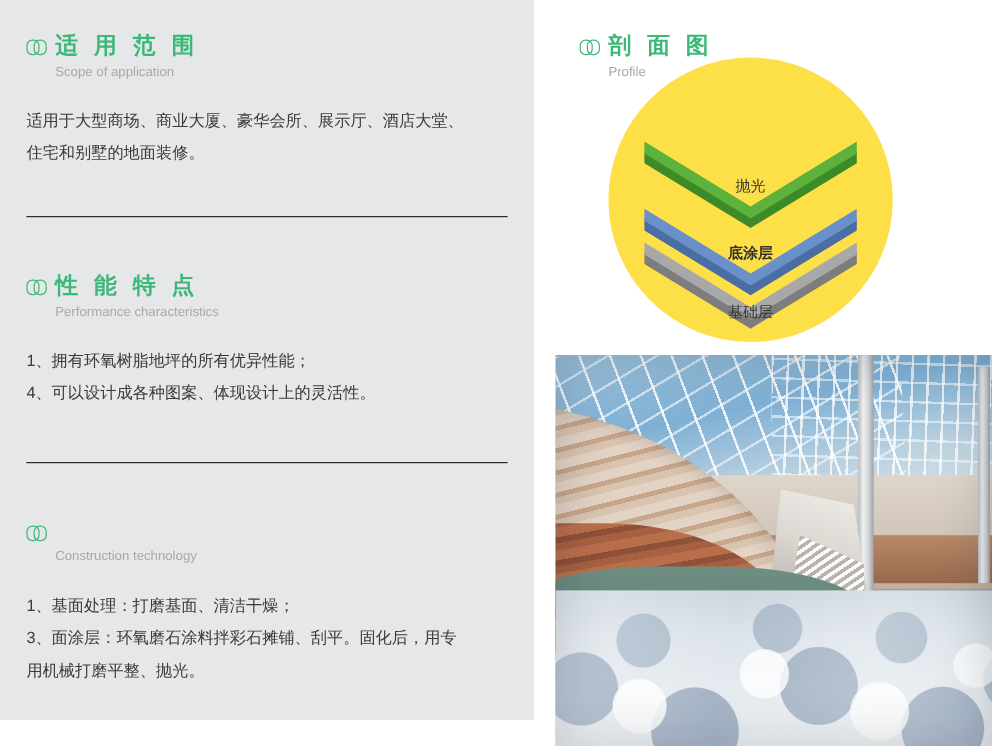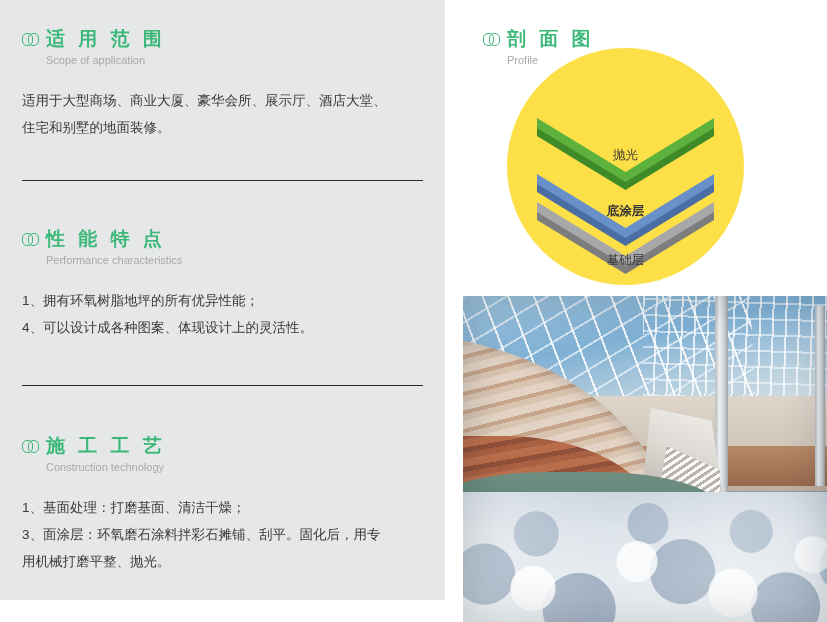--- a/index.html
+++ b/index.html
@@ -215,21 +215,20 @@
   </div>
 
   <div class="divider div-2"></div>
 
   <div class="section sec-3">
     <div class="sec-title-row">
       <span class="sec-icon">
         <i class="a"></i>
           <i class="b"></i>
       </span>
-      <span class="sec-title">施 工 工 艺</span>
     </div>
     <div class="sec-sub">Construction technology</div>
     <div class="sec-body">
       <p>1、基面处理：打磨基面、清洁干燥；</p>
       <p>3、面涂层：环氧磨石涂料拌彩石摊铺、刮平。固化后，用专</p>
       <p>用机械打磨平整、抛光。</p>
     </div>
   </div>
 </div>
 

